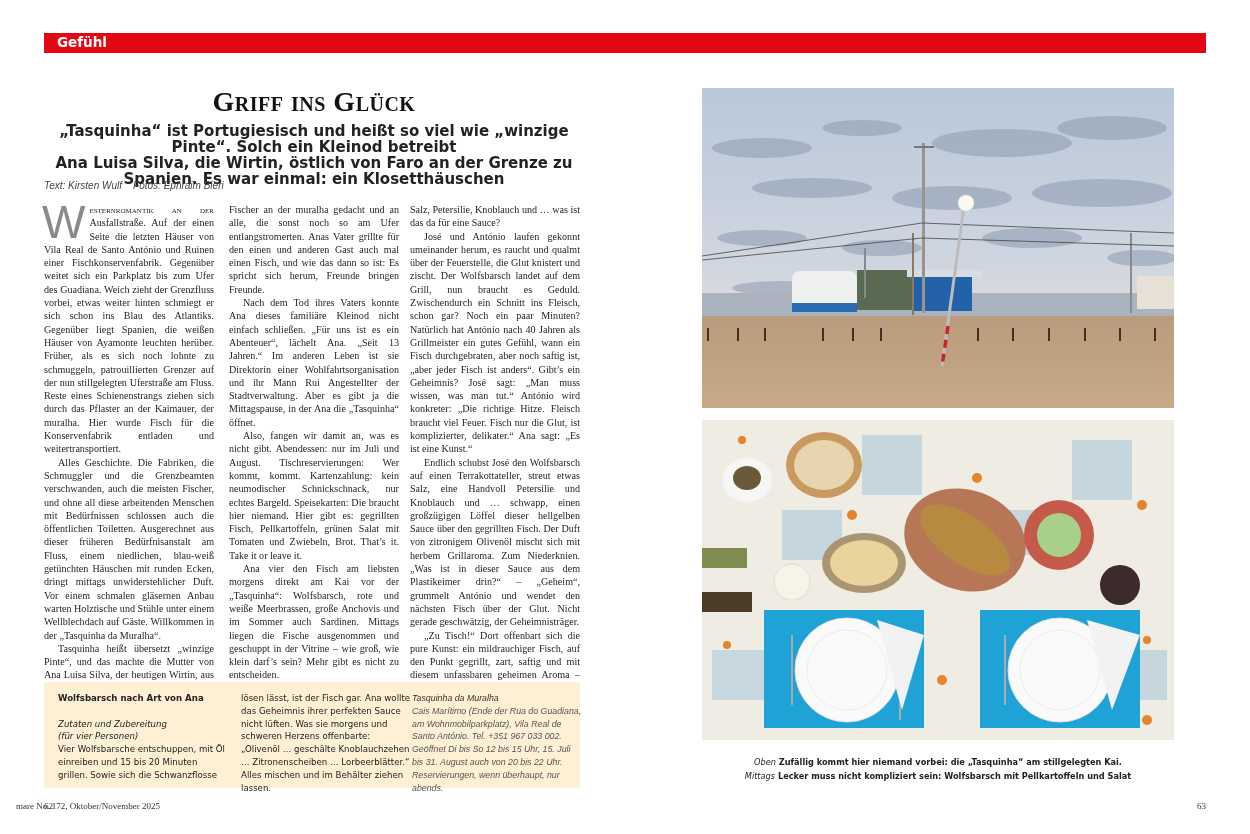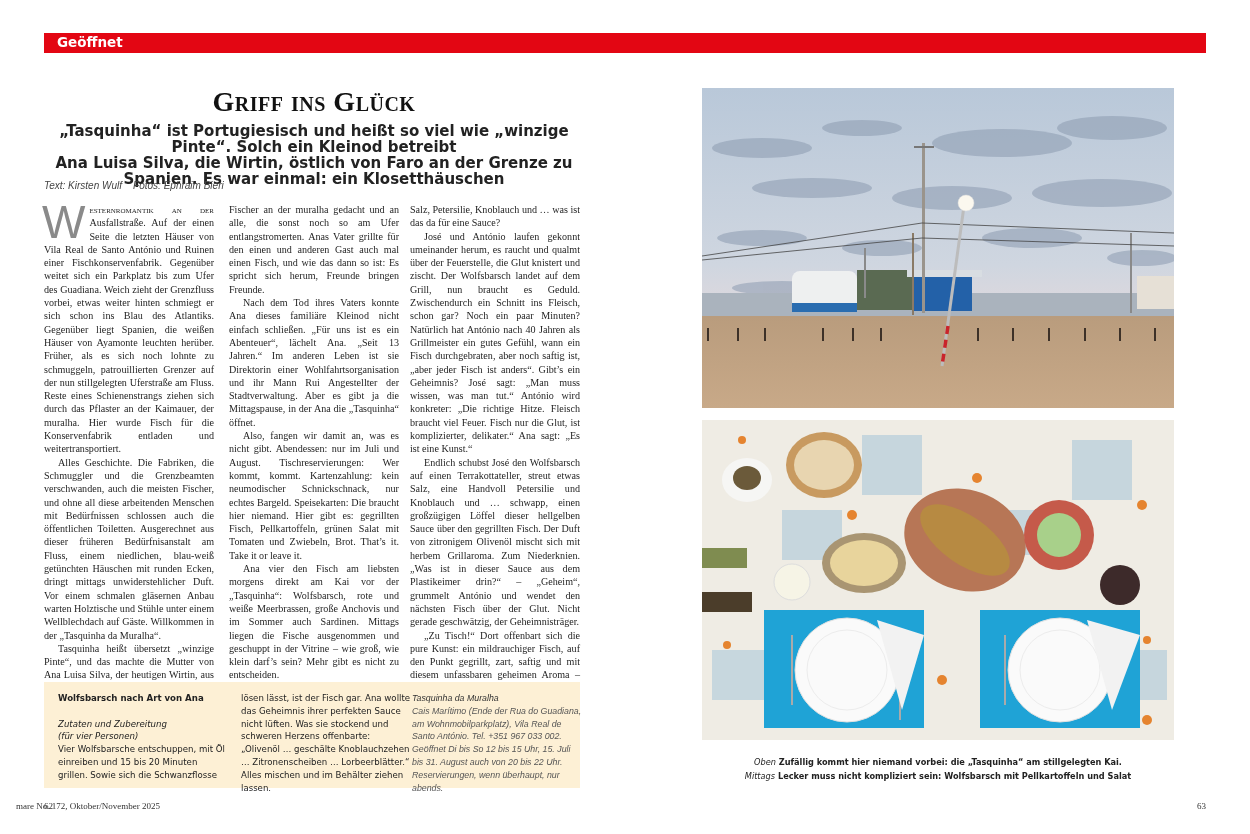--- a/index.html
+++ b/index.html
@@ -75,21 +75,21 @@
 
   .folio { position: absolute; top: 801px; font-family: "Liberation Serif", serif; font-size: 9px; color: #333; }
   .folio-left { left: 44px; }
   .folio-center { left: 16px; width: 625px; text-align: left; }
   .folio-right { left: 1197px; }
 </style>
 </head>
 <body>
 
 <div class="section-bar">
-  <span>Geöffnet</span>
+  <span>Gefühl</span>
 </div>
 
 <h1 class="title">Griff ins Glück</h1>
 <div class="subtitle">
   <div>„Tasquinha“ ist Portugiesisch und heißt so viel wie „winzige Pinte“. Solch ein Kleinod betreibt</div>
   <div>Ana Luisa Silva, die Wirtin, östlich von Faro an der Grenze zu Spanien. Es war einmal: ein Klosetthäuschen</div>
 </div>
 <div class="credits" style="white-space:pre">Text: Kirsten Wulf    Fotos: Ephraim Bieri</div>
 
 <div class="col col-1">
@@ -116,21 +116,21 @@
 </div>
 
 <div class="infobox">
   <div class="ib-col ib-1">
     <div class="ib-title">Wolfsbarsch nach Art von Ana</div>
     <div class="ib-sub">Zutaten und Zubereitung</div>
     <div class="ib-sub">(für vier Personen)</div>
     <div>Vier Wolfsbarsche entschuppen, mit Öl einreiben und 15 bis 20 Minuten grillen. Sowie sich die Schwanzflosse</div>
   </div>
   <div class="ib-col ib-2">
-    <div>lösen lässt, ist der Fisch gar. Ana wollte das Geheimnis ihrer perfekten Sauce nicht lüften. Was sie stockend und schweren Herzens offenbarte: „Olivenöl … geschälte Knoblauchzehen … Zitronenscheiben … Lorbeerblätter.“ Alles mischen und im Behälter ziehen lassen.</div>
+    <div>lösen lässt, ist der Fisch gar. Ana wollte das Geheimnis ihrer perfekten Sauce nicht lüften. Was sie morgens und schweren Herzens offenbarte: „Olivenöl … geschälte Knoblauchzehen … Zitronenscheiben … Lorbeerblätter.“ Alles mischen und im Behälter ziehen lassen.</div>
   </div>
   <div class="ib-col ib-3">
     <div class="head">Tasquinha da Muralha</div>
     <div>Cais Marítimo (Ende der Rua do Guadiana, am Wohnmobilparkplatz), Vila Real de Santo António. Tel. +351 967 033 002. Geöffnet Di bis So 12 bis 15 Uhr, 15. Juli bis 31. August auch von 20 bis 22 Uhr. Reservierungen, wenn überhaupt, nur abends.</div>
   </div>
 </div>
 
 <div class="photo photo-1">
   <svg width="472" height="320" viewBox="0 0 472 320">
     <defs>

